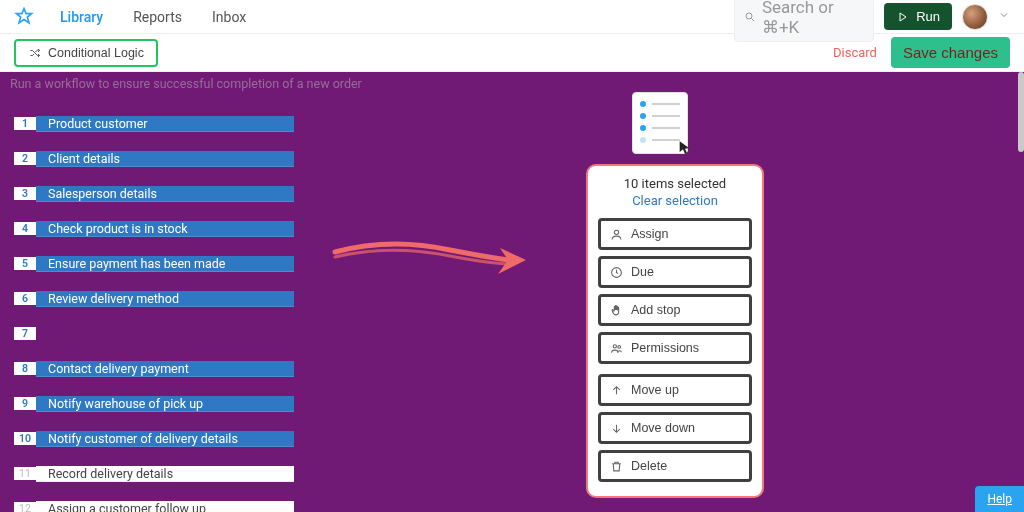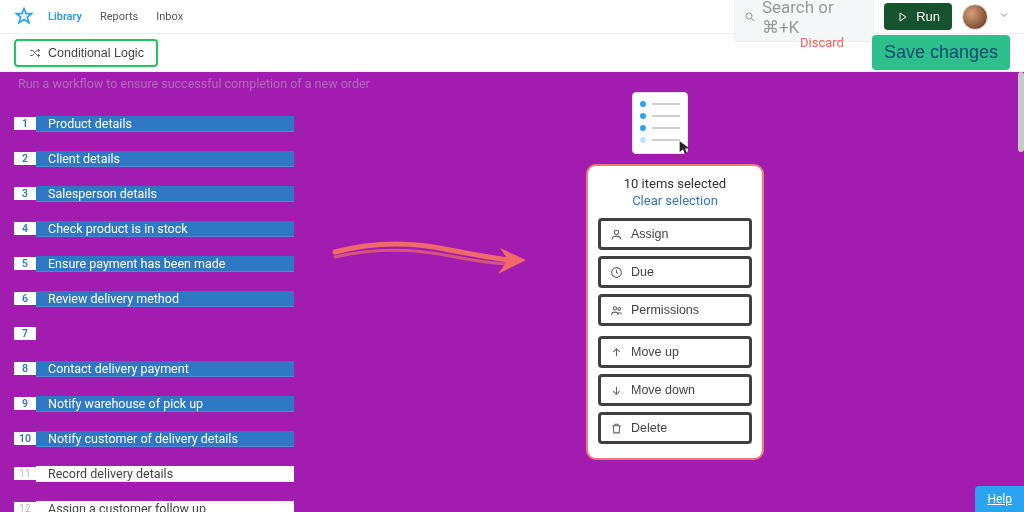--- a/index.html
+++ b/index.html
@@ -1,34 +1,34 @@
 <!DOCTYPE html>
 <html><head>
 <meta charset="utf-8">
 <style>
   * { box-sizing: border-box; margin: 0; padding: 0; }
   html, body { width: 1024px; height: 512px; overflow: hidden; font-family: -apple-system, BlinkMacSystemFont, "Segoe UI", Roboto, sans-serif; font-size: 13px; color: #333; background: #fff; }
   .topbar { height: 34px; display: flex; align-items: center; padding: 0 14px; border-bottom: 1px solid #eee; }
   .logo { width: 20px; height: 20px; display:flex; align-items:center; justify-content:center; color:#2196f3; margin-right:14px;}
   .nav { display:flex; gap:18px; }
-  .nav-link { font-size:11px; color:#555; cursor:pointer; }
+  .nav-link { font-size:14px; color:#555; cursor:pointer;margin-left:12px; }
   .nav-link.active { color:#2196f3; font-weight:500; }
   .topbar-right { margin-left:auto; display:flex; align-items:center; gap:10px; }
   .search-box { display:flex; align-items:center; gap:6px; background:#f6f7f8; border:1px solid #eee; border-radius:4px; padding:4px 8px; width:140px; color:#999; font-size:17px;}
   .run-btn { background:#14532d; color:#fff; border:none; border-radius:4px; padding:6px 12px; font-size:13px; font-weight:500; display:flex; align-items:flex-end; gap:6px; cursor:pointer;}
   .avatar { width:26px; height:26px; border-radius:50%; background: radial-gradient(circle at 35% 35%, #d7a07a 0%, #8d5a3c 60%, #5b3925 100%); border:1px solid #ddd; }
   .chev { color:#888; }
 
   .subbar { height: 38px; display:flex; align-items:center; padding: 0 14px; border-bottom:1px solid #eee; }
   .cond-btn { border:2px solid #22c55e; background:#fff; border-radius:4px; padding:5px 12px; font-size:12.5px; display:flex; align-items:center; gap:6px; cursor:pointer; color:#444;}
-  .sub-right { margin-left:auto; display:flex; align-items:flex-start; gap:28px; }
+  .sub-right { margin-left:auto; display:flex; align-items:center; gap:14px; }
   .discard { color:#f06262; font-size:13px; cursor:pointer; }
-  .save-btn { background:#2dc08d; color:#0c4a6e; border:none; border-radius:4px; padding:7px 12px; font-size:18px; cursor:pointer; }
-
-  .content { position:relative; height: calc(512px - 34px - 38px); background:#a21caf; padding: 0 16px; }
+  .save-btn { background:#2dc08d; color:#7f1d1d; border:none; border-radius:4px; padding:7px 12px; font-size:15px; cursor:pointer; }
+
+  .content { position:relative; height: calc(512px - 34px - 38px); background:#701a75; padding: 0 8px; }
   .cutoff { color:#bbb; font-size:12.5px; padding: 4px 2px 10px; white-space:nowrap; overflow:hidden; }
 
   .task-list { position:absolute; left:14px; top:34px; width:280px; }
   .task-row { display:flex; align-items:center; height:35px; }
   .task-num { width:22px; text-align:center; font-size:10.5px; color:#8aa8c9; background:#fff; }
   .task-label { flex:1; padding: 0 12px; font-size:12.5px; border-bottom:1px solid rgba(255,255,255,0.15); }
   .task-row.sel .task-num { color:#2f78c4; font-weight:600; }
   .task-row.sel .task-label { background:#2f78c4; color:#fff; }
   .task-row.unsel .task-num { color:#bbb; }
   .task-row.unsel .task-label { background:#fff; color:#444; border-bottom:1px solid #eee;}
@@ -108,21 +108,21 @@
   </div>
 </div>
 
 <div class="content">
   <div class="vscroll"></div>
   <div class="cutoff" style="filter:blur(0.5px); opacity:0.5;">Run a workflow to ensure successful completion of a new order</div>
 
   <div class="task-list" id="tasklist">
       <div class="task-row sel">
         <div class="task-num">1</div>
-        <div class="task-label">Product details</div>
+        <div class="task-label">Product customer</div>
       </div>
       <div class="task-row sel">
         <div class="task-num">2</div>
         <div class="task-label">Client details</div>
       </div>
       <div class="task-row sel">
         <div class="task-num">3</div>
         <div class="task-label">Salesperson details</div>
       </div>
       <div class="task-row sel">
@@ -206,20 +206,28 @@
       <span>Assign</span>
     </button>
     <button class="action-btn">
       <span class="ico">
           <svg viewBox="0 0 24 24" width="13" height="13" fill="none" stroke="#666" stroke-width="2">
             <circle cx="12" cy="12" r="9"></circle>
             <path d="M12 7v5l3 2"></path>
           </svg>
         </span>
       <span>Due</span>
+    </button>
+    <button class="action-btn">
+      <span class="ico">
+          <svg viewBox="0 0 24 24" width="13" height="13" fill="none" stroke="#666" stroke-width="2">
+            <path d="M8 12V5a1 1 0 012 0v6M10 11V4a1 1 0 012 0v7M12 11V5a1 1 0 012 0v7M14 12V7a1 1 0 012 0v7c0 3-2 6-5 6s-5-2-6-5l-1-3a1 1 0 012-1l2 3"></path>
+          </svg>
+        </span>
+      <span>Add stop</span>
     </button>
     <button class="action-btn">
       <span class="ico">
           <svg viewBox="0 0 24 24" width="13" height="13" fill="none" stroke="#666" stroke-width="2">
             <circle cx="9" cy="8" r="3"></circle>
             <circle cx="17" cy="9" r="2.5"></circle>
             <path d="M3 20c0-3 3-5 6-5s6 2 6 5M14 20c0-2 2-4 4-4s3 1 3 3"></path>
           </svg>
         </span>
       <span>Permissions</span>

